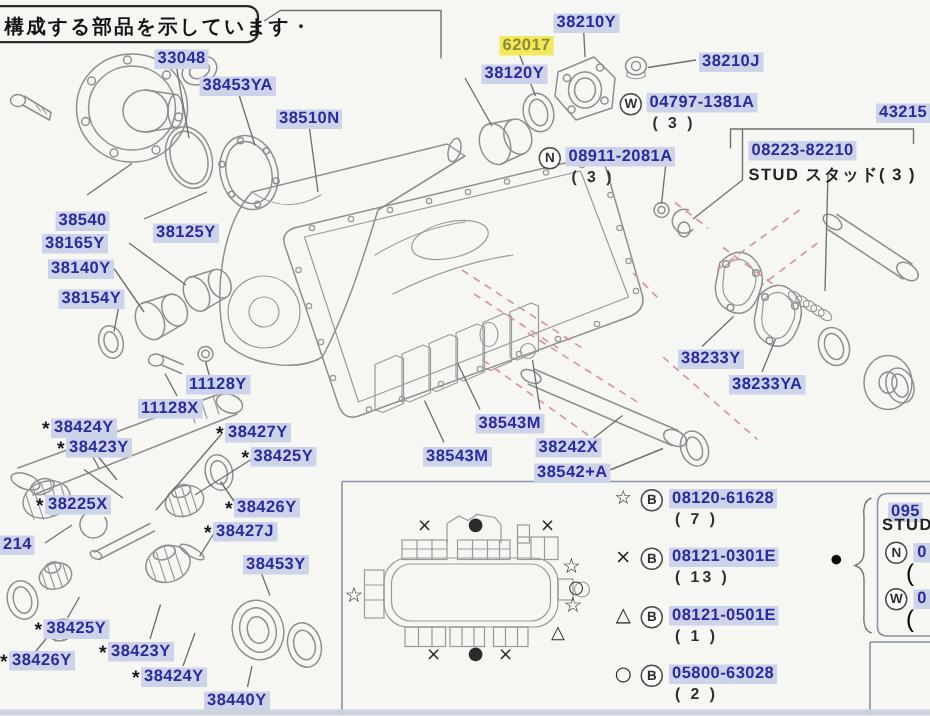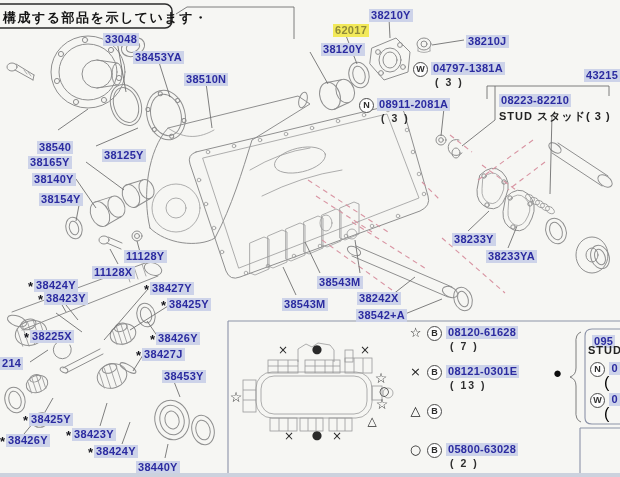--- a/index.html
+++ b/index.html
@@ -406,20 +406,24 @@
         <span class="sym">×</span>
         <span class="circ">B</span>
         <span class="col">
           <span class="chip">08121-0301E</span>
           <span class="qty">( 13 )</span>
         </span>
       </div>
       <div class="legrow" style="left: 408px; top: 404px;">
         <span class="sym">△</span>
         <span class="circ">B</span>
+        <span class="col">
+          <span class="chip">08121-0501E</span>
+          <span class="qty">( 1 )</span>
+        </span>
       </div>
       <div class="legrow" style="left: 408px; top: 443px;">
         <span class="sym">○</span>
         <span class="circ">B</span>
         <span class="col">
           <span class="chip">05800-63028</span>
           <span class="qty">( 2 )</span>
         </span>
       </div>
     </div>

